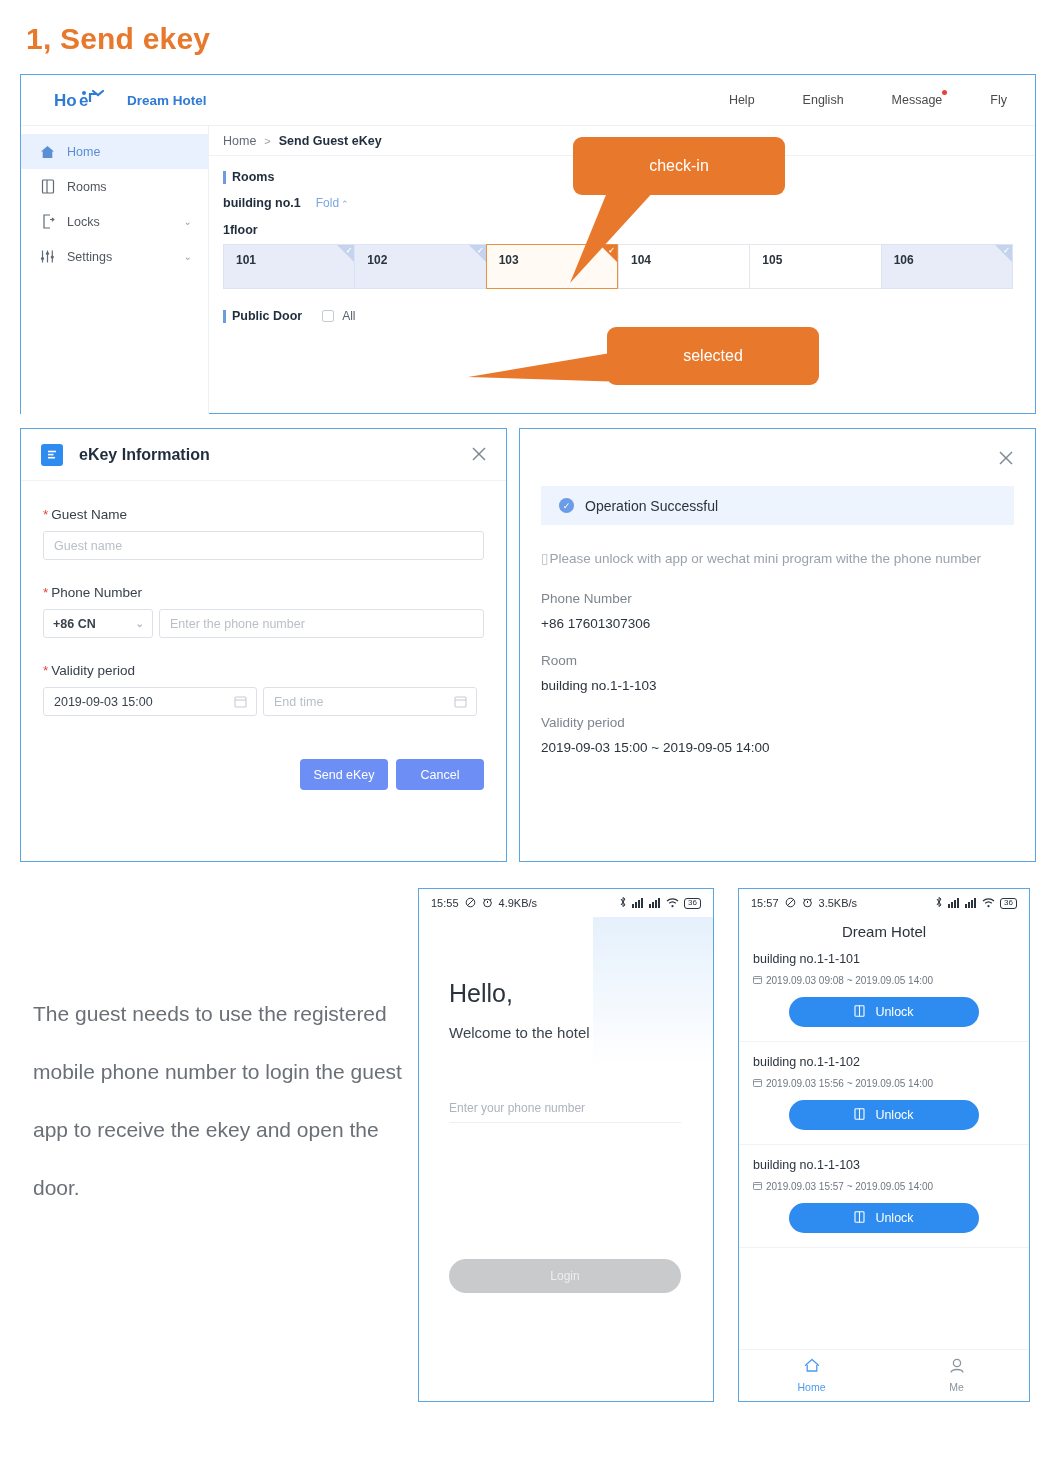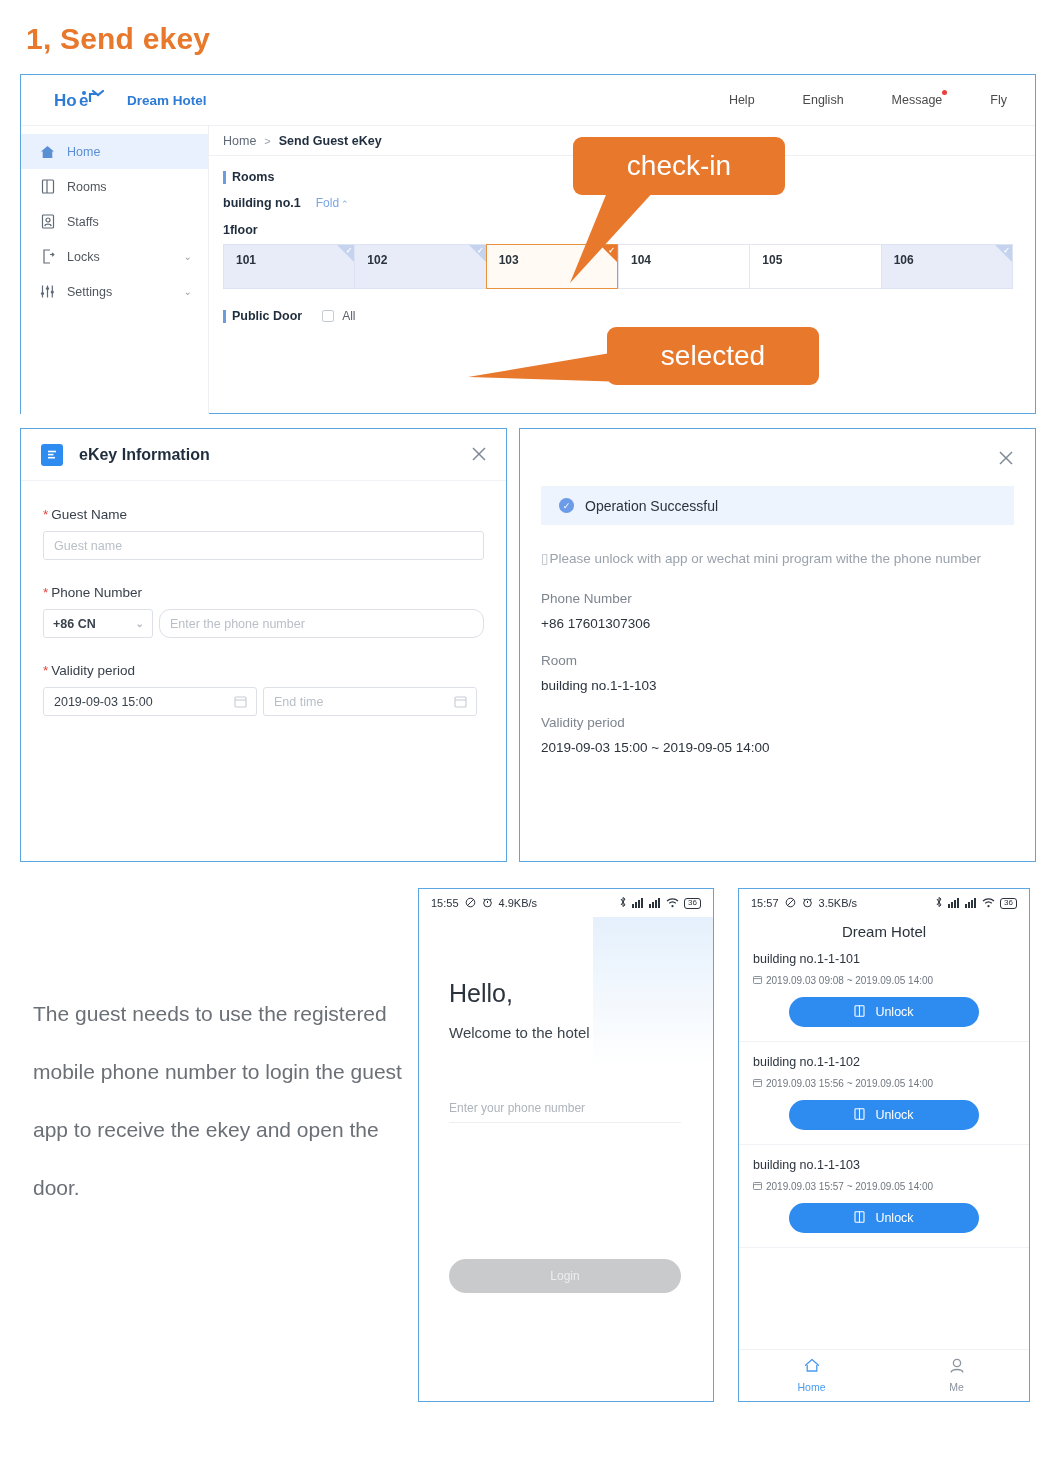--- a/index.html
+++ b/index.html
@@ -114,21 +114,21 @@
   .cbx {
     width: 12px; height: 12px; border: 1px solid #C6CCD4; border-radius: 2px;
     background: #fff; margin-left: 20px;
   }
   .cbx-label { margin-left: 8px; font-size: 12px; color: #5a626c; }
 
   
   .callout {
     position: absolute; background: #E8782B; color: #fff;
     border-radius: 9px; display: flex; align-items: center; justify-content: center;
-    font-size: 28px; font-weight: 400; z-index: 9;
+    font-size: 16px; font-weight: 400; z-index: 9;
   }
   #callout-checkin { left: 573px; top: 137px; width: 212px; height: 58px; }
   #callout-selected { left: 607px; top: 327px; width: 212px; height: 58px; }
   .tail { position: absolute; z-index: 8; }
 
   
   .ekey {
     position: absolute; left: 20px; top: 428px;
     width: 487px; height: 434px;
     border: 1px solid #5BA6E0; background: #fff;
@@ -157,21 +157,21 @@
   .fld { margin-bottom: 25px; }
   .phone-row { display: flex; }
   .cc-sel {
     width: 110px; height: 29px; border: 1px solid #DDE1E7; border-radius: 3px;
     display: flex; align-items: center; padding: 0 9px; font-size: 12.5px; color: #3a424c;
     position: relative; background: #fff; font-weight: bold;
   }
   .cc-sel .car { position: absolute; right: 8px; color: #b3bac2; font-size: 10px; }
   .phone-inp {
     flex: 1; height: 29px; margin-left: 6px;
-    border: 1px solid #DDE1E7; border-radius: 11px; background: #fff;
+    border: 1px solid #DDE1E7; border-radius: 3px; background: #fff;
     display: flex; align-items: center; padding: 0 10px;
     font-size: 12.5px; color: #b9bfc7;
   }
   .date-row { display: flex; }
   .date-inp {
     width: 214px; height: 29px; border: 1px solid #DDE1E7; border-radius: 3px;
     display: flex; align-items: center; padding: 0 10px; font-size: 12.5px;
     color: #3a424c; position: relative; background: #fff;
   }
   .date-inp.ph { color: #b9bfc7; margin-left: 6px; }
@@ -318,30 +318,20 @@
           <span>Home</span>
         </div>
         <div class="side-item">
           <span class="side-ic">
             <svg width="14" height="15" viewBox="0 0 14 15">
                 <rect x="1.5" y="1" width="11" height="13" rx="1" fill="none" stroke="#606a76" stroke-width="1.2"></rect>
                 <line x1="6" y1="1" x2="6" y2="14" stroke="#606a76" stroke-width="1.2"></line>
               </svg>
           </span>
           <span>Rooms</span>
-        </div>
-        <div class="side-item">
-          <span class="side-ic">
-            <svg width="14" height="15" viewBox="0 0 14 15">
-                <rect x="1.5" y="1" width="11" height="13" rx="1" fill="none" stroke="#606a76" stroke-width="1.2"></rect>
-                <circle cx="7" cy="6" r="2" fill="none" stroke="#606a76" stroke-width="1.2"></circle>
-                <path d="M3.8 12 C4.4 9.5 9.6 9.5 10.2 12" fill="none" stroke="#606a76" stroke-width="1.2"></path>
-              </svg>
-          </span>
-          <span>Staffs</span>
         </div>
         <div class="side-item">
           <span class="side-ic">
             <svg width="14" height="15" viewBox="0 0 14 15">
                 <path d="M9 1 H3 V14 H9" fill="none" stroke="#606a76" stroke-width="1.2"></path>
                 <path d="M9 5.5 L12.5 5.5 M11 4 L12.8 5.6 L11 7.2" fill="none" stroke="#606a76" stroke-width="1.2"></path>
               </svg>
           </span>
           <span>Locks</span>
           <span class="caret">⌄</span>
@@ -488,20 +478,24 @@
             <span class="cal-ic">
               <svg width="13" height="13" viewBox="0 0 13 13">
                   <rect x="1" y="2" width="11" height="10" rx="1" fill="none" stroke="#c6ccd4" stroke-width="1.1"></rect>
                   <line x1="1" y1="5" x2="12" y2="5" stroke="#c6ccd4" stroke-width="1.1"></line>
                 </svg>
             </span>
           </div>
         </div>
       </div>
 
+      <div class="btn-row">
+        <div class="btn">Send eKey</div>
+        <div class="btn">Cancel</div>
+      </div>
     </div>
   </div>
 
   <div class="succ">
     <span class="x-close">
       <svg width="18" height="18" viewBox="0 0 18 18">
           <line x1="3" y1="3" x2="15" y2="15" stroke="#7e8894" stroke-width="1.5"></line>
           <line x1="15" y1="3" x2="3" y2="15" stroke="#7e8894" stroke-width="1.5"></line>
         </svg>
     </span>

